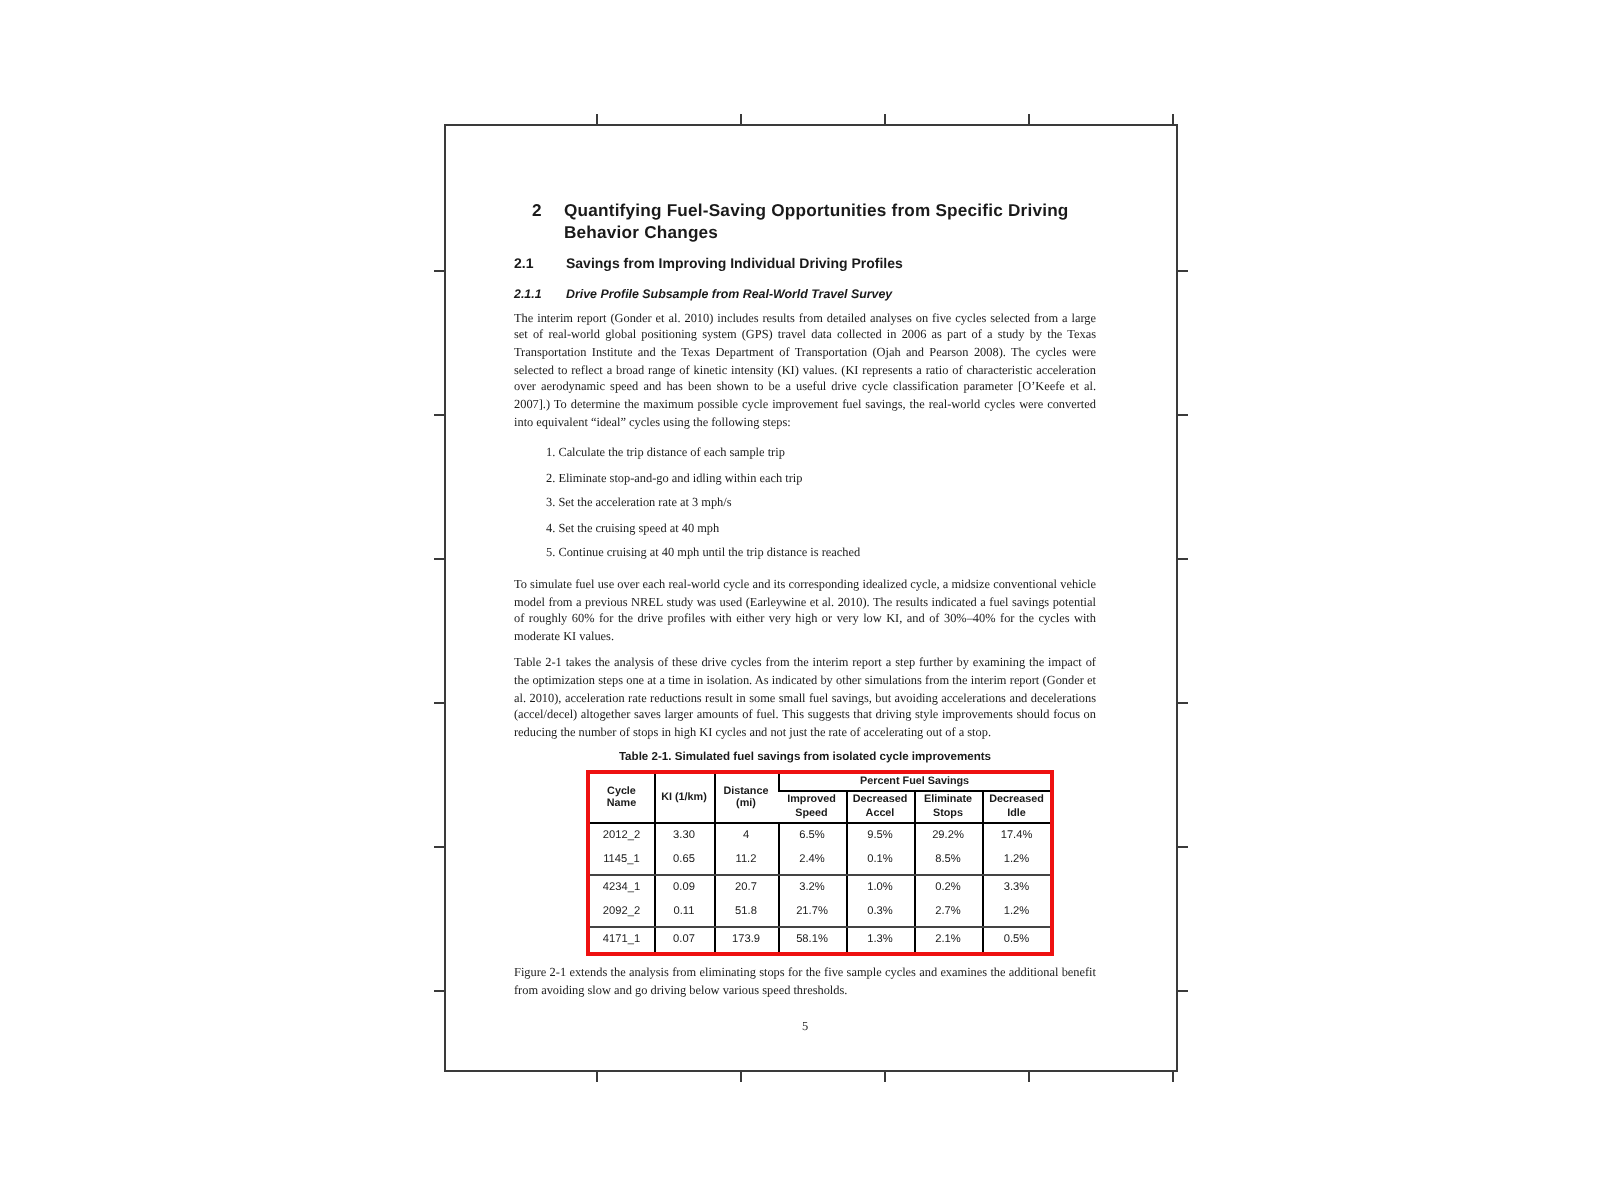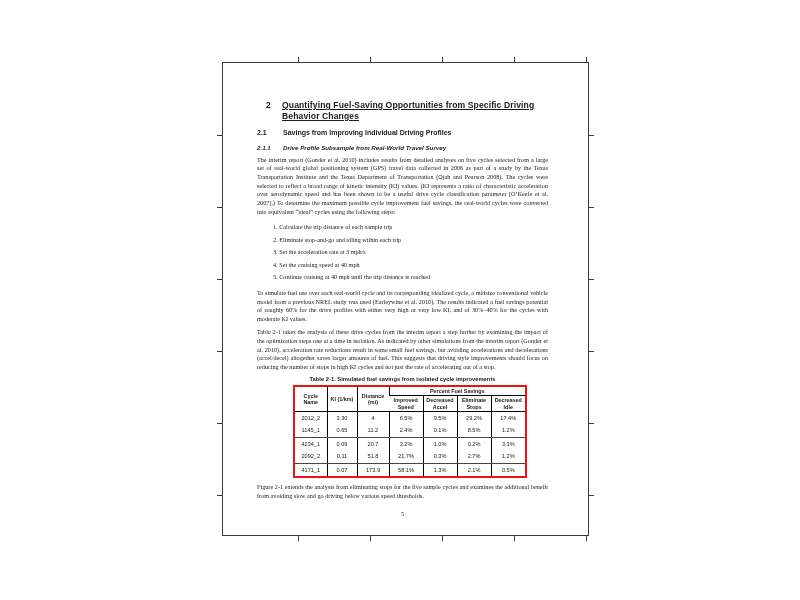--- a/index.html
+++ b/index.html
@@ -16,21 +16,21 @@
 
   .content{
     position:absolute;inset:0;padding:37px 40px 0 34px;box-sizing:border-box;
     overflow:hidden;
   }
 
   
   .h1{display:flex;font-family:"Liberation Sans",sans-serif;font-weight:bold;
       font-size:8.6px;line-height:10.5px;margin:0 0 8px 9px;letter-spacing:.1px;}
   .h1 .num{width:16px;flex:0 0 16px;}
-  .h1 .ttl{flex:1;max-width:262px;text-decoration:underline;}
+  .h1 .ttl{flex:1;max-width:262px;}
   .h2{display:flex;font-family:"Liberation Sans",sans-serif;font-weight:bold;
       font-size:7px;line-height:8px;margin:0 0 6.5px 0;}
   .h2 .num{width:26px;flex:0 0 26px;}
   .h3{display:flex;font-family:"Liberation Sans",sans-serif;font-weight:bold;font-style:italic;
       font-size:6.2px;line-height:7px;margin:0 0 5px 0;}
   .h3 .num{width:26px;flex:0 0 26px;}
 
   
   .para{font-size:6.2px;line-height:8.7px;text-align:justify;margin:0 0 4.5px 0;}
   .steps{margin:1px 0 5px 16px;}

